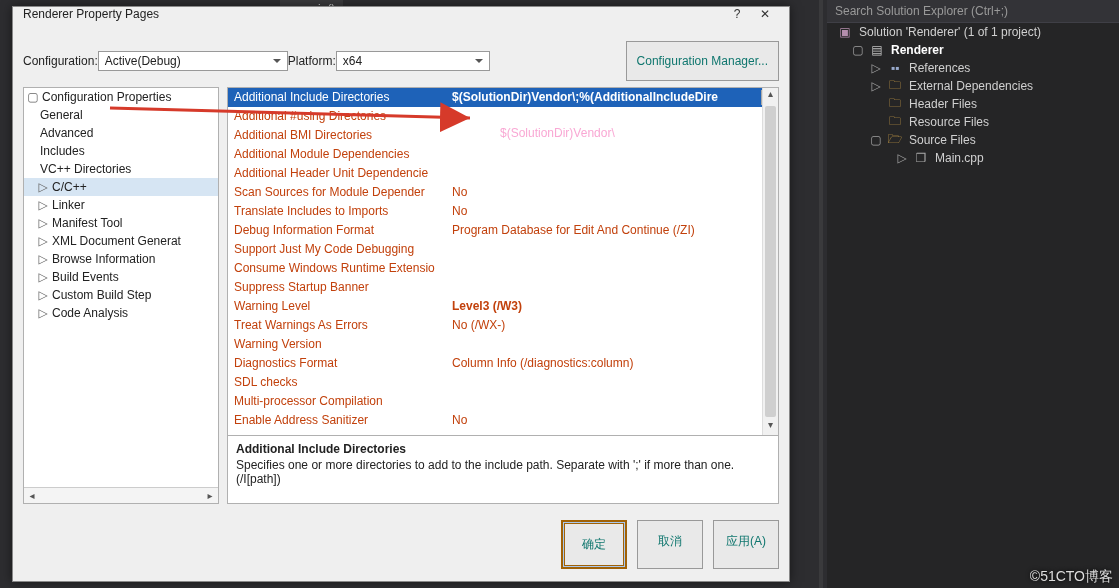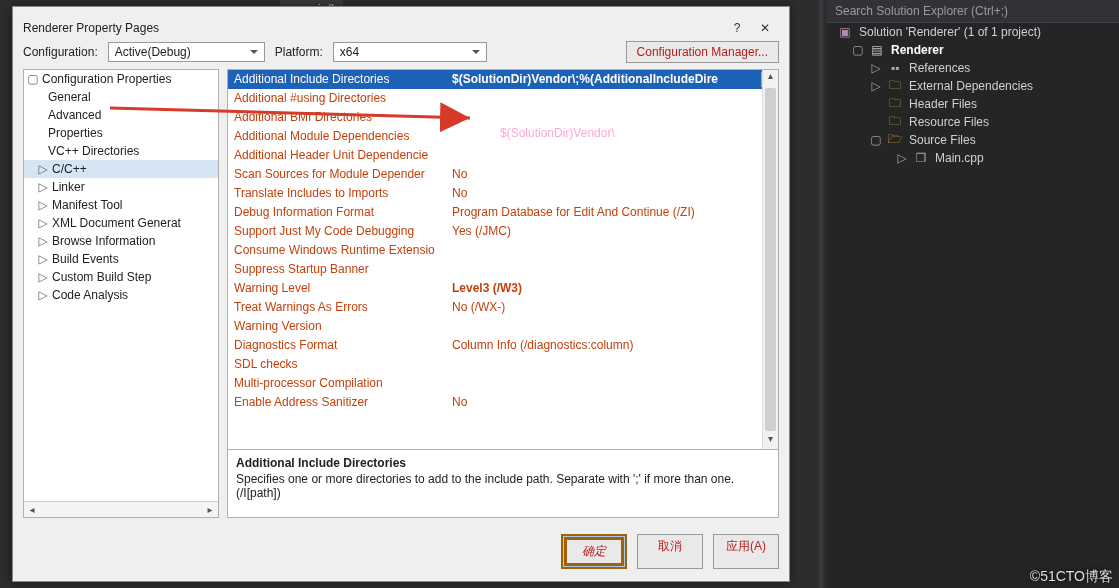--- a/index.html
+++ b/index.html
@@ -16,37 +16,37 @@
 .se-search { background: #333337; color: #999; padding: 4px 8px; border-bottom: 1px solid #3f3f46; }
 .se-item { display: flex; align-items: center; gap: 6px; padding: 2px 6px; white-space: nowrap; }
 .se-ind0 { padding-left: 10px; } .se-ind1 { padding-left: 26px; } .se-ind2 { padding-left: 44px; } .se-ind3 { padding-left: 70px; }
 .se-arrow { width: 10px; display: inline-flex; justify-content: center; color: #a0a0a0; }
 .se-icon { width: 16px; height: 14px; display: inline-flex; align-items: center; justify-content: center; }
 .se-bold { font-weight: bold; color: #fff; }
 .ic-sln { color:#b48ead; } .ic-proj { color:#c0c0c0; } .ic-ref { color:#9ac; } .ic-fold { color:#d9a94a; } .ic-cpp { color:#aaa; }
 
 
 .dialog { position: absolute; left: 12px; top: 6px; width: 778px; height: 576px; background: #efefef; border: 1px solid #888; box-shadow: 0 0 10px rgba(0,0,0,.5); display: flex; flex-direction: column; }
-.dlg-title { height: 28px; padding: 0 10px; display: flex; align-items: flex-end; color: #222; }
+.dlg-title { height: 28px; padding: 0 10px; display: flex; align-items: flex-start; color: #222; }
 .dlg-title .t { flex: 1; }
 .dlg-title .help, .dlg-title .close { width: 28px; text-align: center; color: #333; cursor: default; }
 
-.dlg-top { padding: 6px 10px; display: flex; align-items: center; gap: 10px; color: #222; }
+.dlg-top { padding: 6px 10px; display: flex; align-items: center; color: #222; }
 .combo { background: #fff; border: 1px solid #999; padding: 2px 18px 2px 6px; position: relative; min-width: 150px; }
 .combo::after { content: ""; position: absolute; right: 6px; top: 50%; margin-top: -2px; border: 4px solid transparent; border-top-color: #555; }
-.btn { background: #e9e9e9; border: 1px solid #999; padding: 3px 10px; color: #b91c1c; }
+.btn { background: #e9e9e9; border: 1px solid #999; padding: 12px 10px; color: #0f766e; }
 
 .dlg-body { flex: 1; display: flex; gap: 8px; padding: 0 10px 8px 10px; min-height: 0; }
 
 
 .tree-wrap { width: 196px; border: 1px solid #b0b0b0; background: #fff; overflow: hidden; display: flex; flex-direction: column; }
 .tree { flex: 1; overflow: hidden; color: #222; }
 .tn { padding: 2px 6px; white-space: nowrap; display: flex; align-items: center; gap: 4px; }
 .tn .tw { width: 10px; display: inline-flex; justify-content: center; color: #666; }
-.ti0 { padding-left: 4px; } .ti1 { padding-left: 24px; } .ti1b { padding-left: 14px; }
+.ti0 { padding-left: 4px; } .ti1 { padding-left: 16px; } .ti1b { padding-left: 14px; }
 .tn.sel { background: #d6e5f3; }
 .tree-sb { height: 16px; border-top: 1px solid #ccc; display: flex; align-items: center; background: #f4f4f4; }
 .tree-sb .sb-btn { width: 16px; text-align: center; color: #555; font-size: 10px; }
 
 
 .grid-wrap { flex: 1; display: flex; flex-direction: column; border: 1px solid #b0b0b0; background: #fff; min-width: 0; }
 .grid { flex: 1; overflow: hidden; position: relative; }
 .row { display: flex; height: 19px; line-height: 19px; border-bottom: 1px solid rgba(0,0,0,0); color: #c2410c; }
 .row .pn { width: 218px; padding-left: 6px; white-space: nowrap; overflow: hidden; }
 .row .pv { flex: 1; padding-left: 6px; white-space: nowrap; overflow: hidden; position: relative; }
@@ -56,21 +56,21 @@
 .pv .dd::after { content: ""; border: 4px solid transparent; border-top-color: #555; margin-top: 3px; }
 .bold { font-weight: bold; }
 .grid-sb { position: absolute; right: 0; top: 0; bottom: 0; width: 16px; background: #f1f1f1; border-left: 1px solid #ddd; display: flex; flex-direction: column; }
 .grid-sb .a { height: 16px; text-align: center; font-size: 10px; color: #555; }
 .grid-sb .thumb { flex: 1; margin: 2px; background: #cfcfcf; border-radius: 2px; }
 .desc { border-top: 1px solid #b0b0b0; padding: 6px 8px; color: #222; height: 68px; }
 .desc .dt { font-weight: bold; margin-bottom: 2px; }
 
 .dlg-buttons { padding: 8px 10px 12px 0; display: flex; justify-content: flex-end; gap: 10px; }
 .dlg-buttons .btn { min-width: 66px; text-align: center; }
-.btn.primary { border: 6px solid #a16207; outline: 1px solid #a9c9ef; outline-offset: -3px; font-style: italic; }
+.btn.primary { border: 4px solid #a16207; outline: 1px solid #a9c9ef; outline-offset: -3px; }
 
 
 .anno-text { position: absolute; color: #f9a8d4; font-size: 12px; font-weight: 500; pointer-events: none; }
 .anno-svg { position: absolute; pointer-events: none; }
 
 .watermark { position: absolute; right: 6px; bottom: 2px; color: #ddd; font-size: 14px; text-shadow: 0 0 4px #000; }
 </style>
 </head>
 <body>
 
@@ -127,42 +127,42 @@
 
 <div class="dialog">
   <div class="dlg-title">
     <span class="t">Renderer Property Pages</span>
     <span class="help">?</span>
     <span class="close">✕</span>
   </div>
 
   <div class="dlg-top">
     <span>Configuration:</span>
-    <div class="combo" style="width:157px">Active(Debug)</div>
+    <div class="combo" style="width:190px">Active(Debug)</div>
     <span>Platform:</span>
     <div class="combo" style="width:154px">x64</div>
     <div class="btn" style="margin-left:auto">Configuration Manager...</div>
   </div>
 
   <div class="dlg-body">
     <div class="tree-wrap">
       <div class="tree">
         <div class="tn ti0">
           <span class="tw">▢</span>
           <span>Configuration Properties</span>
         </div>
         <div id="tree-items">
             <div class="tn ti1">
               <span>General</span>
             </div>
             <div class="tn ti1">
               <span>Advanced</span>
             </div>
             <div class="tn ti1">
-              <span>Properties</span>
+              <span>Includes</span>
             </div>
             <div class="tn ti1">
               <span>VC++ Directories</span>
             </div>
             <div class="tn ti1b sel">
               <span class="tw">▷</span>
               <span>C/C++</span>
             </div>
             <div class="tn ti1b">
               <span class="tw">▷</span>
@@ -231,21 +231,20 @@
             <div class="row">
               <div class="pn">Translate Includes to Imports</div>
               <div class="pv">No</div>
             </div>
             <div class="row">
               <div class="pn">Debug Information Format</div>
               <div class="pv">Program Database for Edit And Continue (/ZI)</div>
             </div>
             <div class="row">
               <div class="pn">Support Just My Code Debugging</div>
-              <div class="pv">Yes (/JMC)</div>
             </div>
             <div class="row">
               <div class="pn">Consume Windows Runtime Extensio</div>
               <div class="pv"></div>
             </div>
             <div class="row">
               <div class="pn">Suppress Startup Banner</div>
             </div>
             <div class="row">
               <div class="pn">Warning Level</div>

